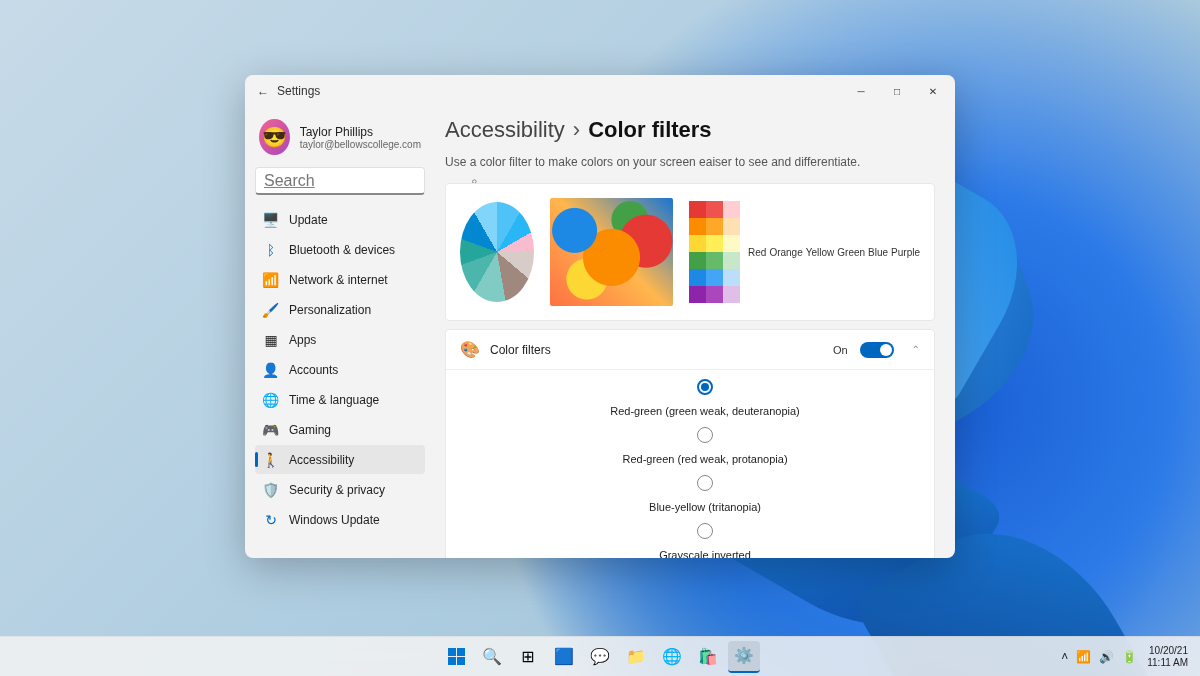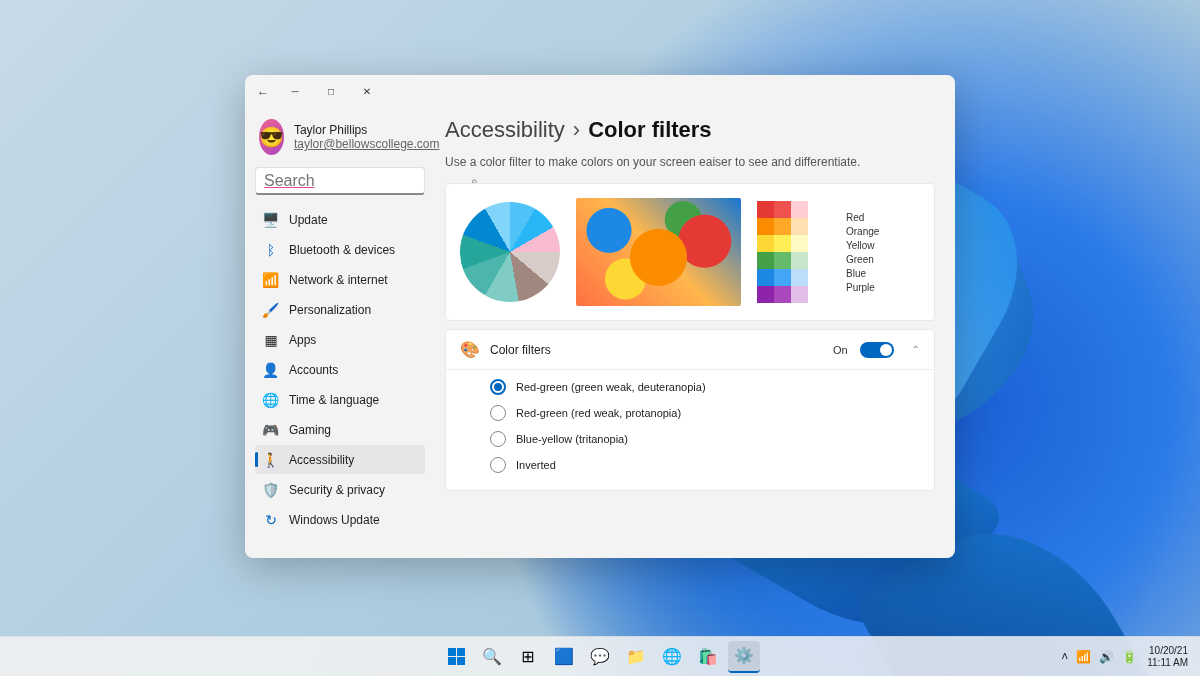--- a/index.html
+++ b/index.html
@@ -23,21 +23,21 @@
 .win-controls { display: flex; }
 .win-controls span { width: 36px; height: 28px; display: flex; align-items: center; justify-content: center; font-size: 10px; cursor: pointer; color: #333; }
 
 .body { flex: 1; display: flex; overflow: hidden; }
 
 
 .sidebar { width: 190px; padding: 6px 10px 10px 10px; display: flex; flex-direction: column; }
 .profile { display: flex; align-items: center; gap: 10px; padding: 6px 4px 12px 4px; }
 .avatar { width: 36px; height: 36px; border-radius: 50%; background: linear-gradient(135deg, #f06292, #ab47bc); display: flex; align-items: center; justify-content: center; font-size: 20px; }
 .profile-text .name { font-size: 12px; font-weight: 400; color: #222; }
-.profile-text .email { font-size: 12px; color: #666; text-decoration: underline; }
+.profile-text .email { font-size: 10px; color: #666; }
 .search { display: flex; align-items: center; background: #fff; border: 1px solid #e0e0e0; border-bottom: 2px solid #888; border-radius: 4px; height: 28px; padding: 0 8px; margin-bottom: 10px; }
 .search input { border: none; outline: none; flex: 1; font-size: 16px; background: transparent; color: #ec4899; text-decoration: underline; }
 .search .sicon { color: #666; font-size: 12px; }
 .nav { list-style: none; }
 .nav li { display: flex; align-items: center; gap: 10px; height: 29px; padding: 0 8px; font-size: 12px; color: #222; border-radius: 4px; cursor: pointer; margin-bottom: 1px; position: relative; }
 .nav li.active { background: #e6e6e6; }
 .nav li.active::before { content: ""; position: absolute; left: 0; top: 7px; bottom: 7px; width: 3px; background: #0067c0; border-radius: 2px; }
 .nav .icn { width: 16px; height: 16px; display: flex; align-items: center; justify-content: center; font-size: 14px; }
 
 
@@ -50,34 +50,34 @@
 
 .card { background: #fff; border: 1px solid #e8e8e8; border-radius: 4px; margin-bottom: 8px; }
 
 
 .preview-card { padding: 14px; display: flex; gap: 16px; align-items: center; }
 .wheel { width: 100px; height: 100px; border-radius: 50%; background: conic-gradient(#4fc3f7 0 30deg, #29b6f6 30deg 60deg, #f8bbd0 60deg 90deg, #d7ccc8 90deg 130deg, #a1887f 130deg 170deg, #80cbc4 170deg 210deg, #4db6ac 210deg 250deg, #26a69a 250deg 290deg, #0288d1 290deg 330deg, #81d4fa 330deg 360deg); }
 .photo { width: 165px; height: 108px; border-radius: 2px; background: radial-gradient(circle at 20% 30%, #1e88e5 0 22px, transparent 23px), radial-gradient(circle at 50% 55%, #fb8c00 0 28px, transparent 29px), radial-gradient(circle at 78% 40%, #e53935 0 26px, transparent 27px), radial-gradient(circle at 30% 75%, #fdd835 0 20px, transparent 21px), radial-gradient(circle at 65% 20%, #43a047 0 18px, transparent 19px), linear-gradient(45deg, #ff7043, #ffb74d, #1976d2); }
 .swatches { display: flex; gap: 8px; align-items: center; }
 .swcol { display: grid; grid-template-columns: repeat(3, 17px); grid-template-rows: repeat(6, 17px); gap: 0; }
 .sw { width: 17px; height: 17px; }
-.labels { display: flex; flex-direction: column; gap: 3px; font-size: 10px; color: #333; margin-left: 30px; }
+.labels { display: flex; flex-direction: row; gap: 3px; font-size: 10px; color: #333; }
 
 
 .filter-head { display: flex; align-items: center; padding: 10px 14px; gap: 12px; }
 .filter-head .ficon { width: 18px; color: #555; }
 .filter-head .flabel { flex: 1; font-size: 12px; color: #222; }
 .filter-head .state { font-size: 11px; color: #333; }
 .toggle { width: 34px; height: 16px; border-radius: 10px; position: relative; cursor: pointer; }
 .toggle.on { background: #0067c0; }
 .toggle.on::after { content: ""; position: absolute; right: 2px; top: 2px; width: 12px; height: 12px; background: #fff; border-radius: 50%; }
 .chev { color: #888; font-size: 10px; margin-left: 6px; }
 
 .options { padding: 4px 14px 12px 44px; border-top: 1px solid #eee; }
-.radio-row { display: flex; align-items: center; gap: 10px; padding: 5px 0; cursor: pointer; }
+.radio-row { display: flex; align-items: center; gap: 10px; padding: 5px 0; cursor: pointer; flex-direction: column; }
 .radio { width: 16px; height: 16px; border: 1px solid #888; border-radius: 50%; position: relative; flex-shrink: 0; }
 .radio.selected { border-color: #0067c0; border-width: 2px; }
 .radio.selected::after { content: ""; position: absolute; inset: 2px; background: #0067c0; border-radius: 50%; }
 .radio-label { font-size: 11px; color: #222; }
 
 
 .taskbar { position: absolute; left: 0; right: 0; bottom: 0; height: 40px; background: rgba(243,243,243,0.85); backdrop-filter: blur(20px); border-top: 1px solid rgba(0,0,0,0.05); display: flex; align-items: center; }
 .tb-center { position: absolute; left: 50%; transform: translateX(-50%); display: flex; gap: 4px; }
 .tb-icon { width: 32px; height: 32px; border-radius: 4px; display: flex; align-items: center; justify-content: center; font-size: 16px; cursor: pointer; }
 .tb-icon.active { background: rgba(0,0,0,0.08); border-bottom: 2px solid #0067c0; }
@@ -96,20 +96,21 @@
     <div class="petal p1"></div>
       <div class="petal p2"></div>
       <div class="petal p3"></div>
       <div class="petal p4"></div>
   </div>
 </div>
 
 <div class="window">
   <div class="titlebar">
     <span class="back">←</span>
+    <span class="title">Settings</span>
     <div class="win-controls">
       <span>─</span>
       <span>□</span>
       <span class="close">✕</span>
     </div>
   </div>
 
   <div class="body">
     <div class="sidebar">
       <div class="profile">
@@ -230,20 +231,24 @@
           <div class="radio-row">
               <span class="radio"></span>
               <span class="radio-label">Red-green (red weak, protanopia)</span>
             </div>
           <div class="radio-row">
               <span class="radio"></span>
               <span class="radio-label">Blue-yellow (tritanopia)</span>
             </div>
           <div class="radio-row">
               <span class="radio"></span>
+              <span class="radio-label">Grayscale inverted</span>
+            </div>
+          <div class="radio-row">
+              <span class="radio"></span>
               <span class="radio-label">Inverted</span>
             </div>
         </div>
       </div>
 
     </div>
   </div>
 </div>
 
 <div class="taskbar">

